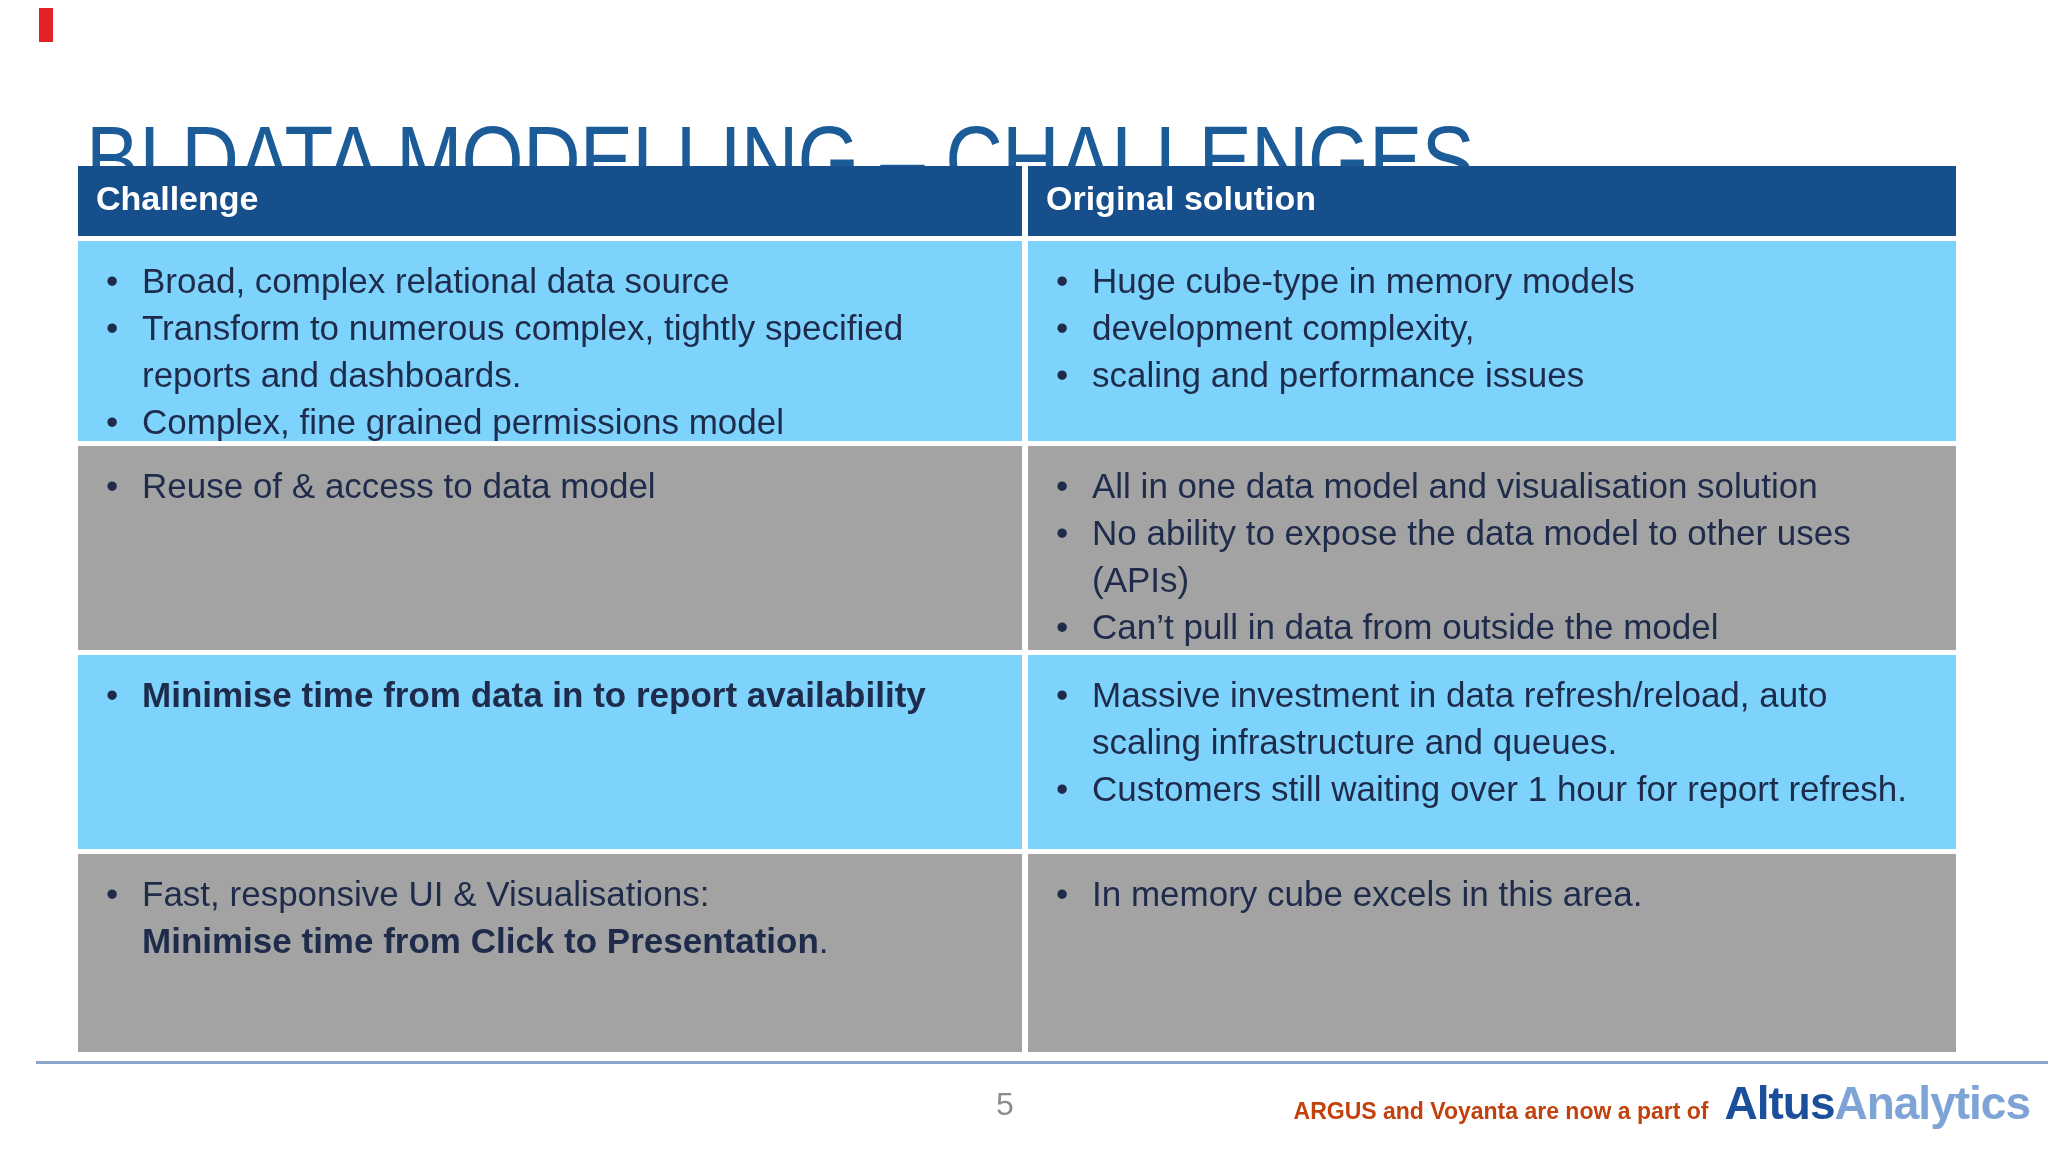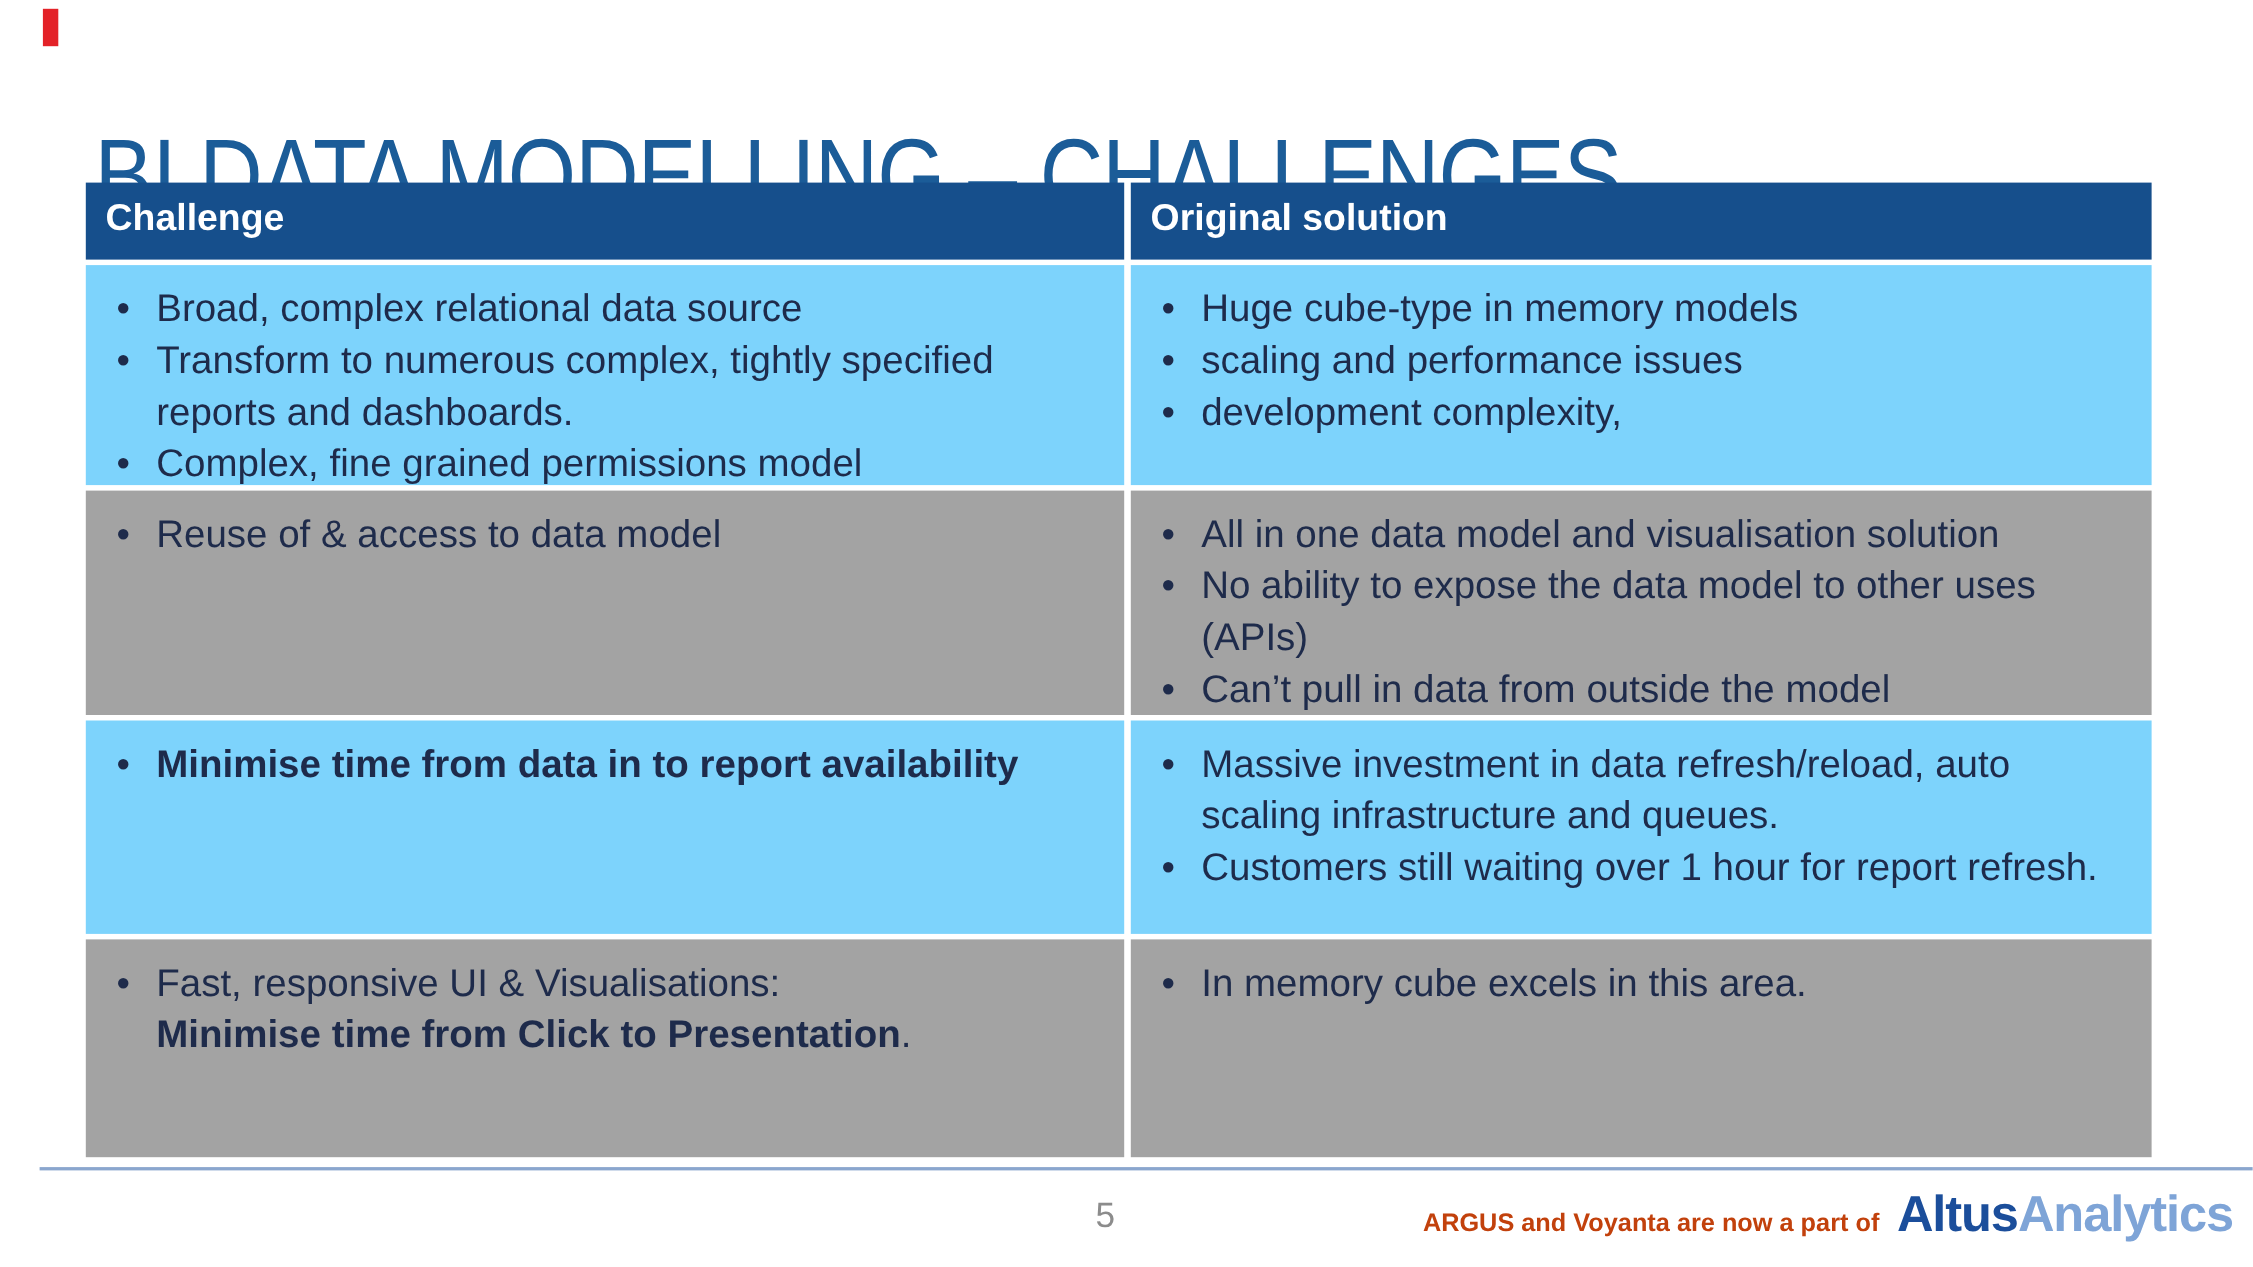--- a/index.html
+++ b/index.html
@@ -75,22 +75,22 @@
   <div class="cell c-light">
     <ul class="bullets">
       <li>Broad, complex relational data source</li>
       <li>Transform to numerous complex, tightly specified reports and dashboards.</li>
       <li>Complex, fine grained permissions model</li>
     </ul>
   </div>
   <div class="cell c-light">
     <ul class="bullets">
       <li>Huge cube-type in memory models</li>
+      <li>development complexity,</li>
       <li>scaling and performance issues</li>
-      <li>development complexity,</li>
     </ul>
   </div>
 
   <div class="cell c-dark">
     <ul class="bullets">
       <li>Reuse of &amp; access to data model</li>
     </ul>
   </div>
   <div class="cell c-dark">
     <ul class="bullets">

